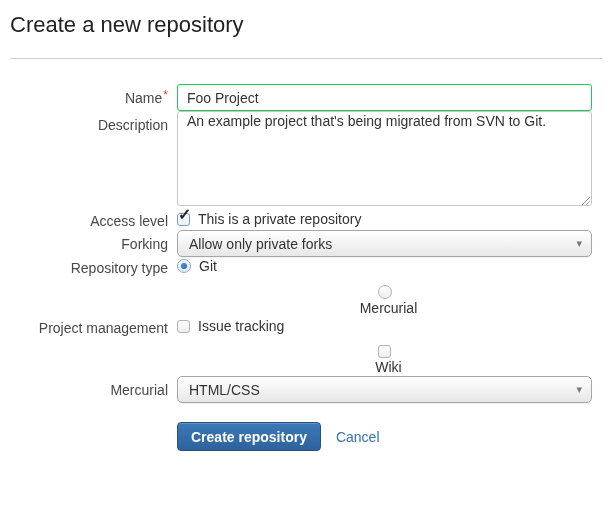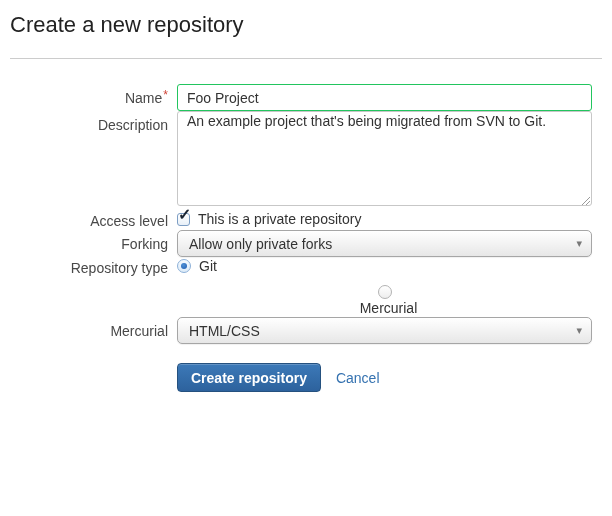--- a/index.html
+++ b/index.html
@@ -251,20 +251,33 @@
           </span>
         <span class="opt-label">Git</span>
       </div>
       <div class="check-line">
         <span class="radio"></span>
         <span class="opt-label">Mercurial</span>
       </div>
     </div>
   </div>
 
+  <div class="row row-check">
+    <div class="flabel">Project management</div>
+    <div class="control">
+      <div class="check-line">
+        <span class="checkbox"></span>
+        <span class="opt-label">Issue tracking</span>
+      </div>
+      <div class="check-line">
+        <span class="checkbox"></span>
+        <span class="opt-label">Wiki</span>
+      </div>
+    </div>
+  </div>
 
   <div class="row row-input" style="margin-bottom: 0;">
     <div class="flabel">Mercurial</div>
     <div class="control">
       <div class="select">
         <span>HTML/CSS</span>
         <span class="arrow">▾</span>
       </div>
     </div>
   </div>

